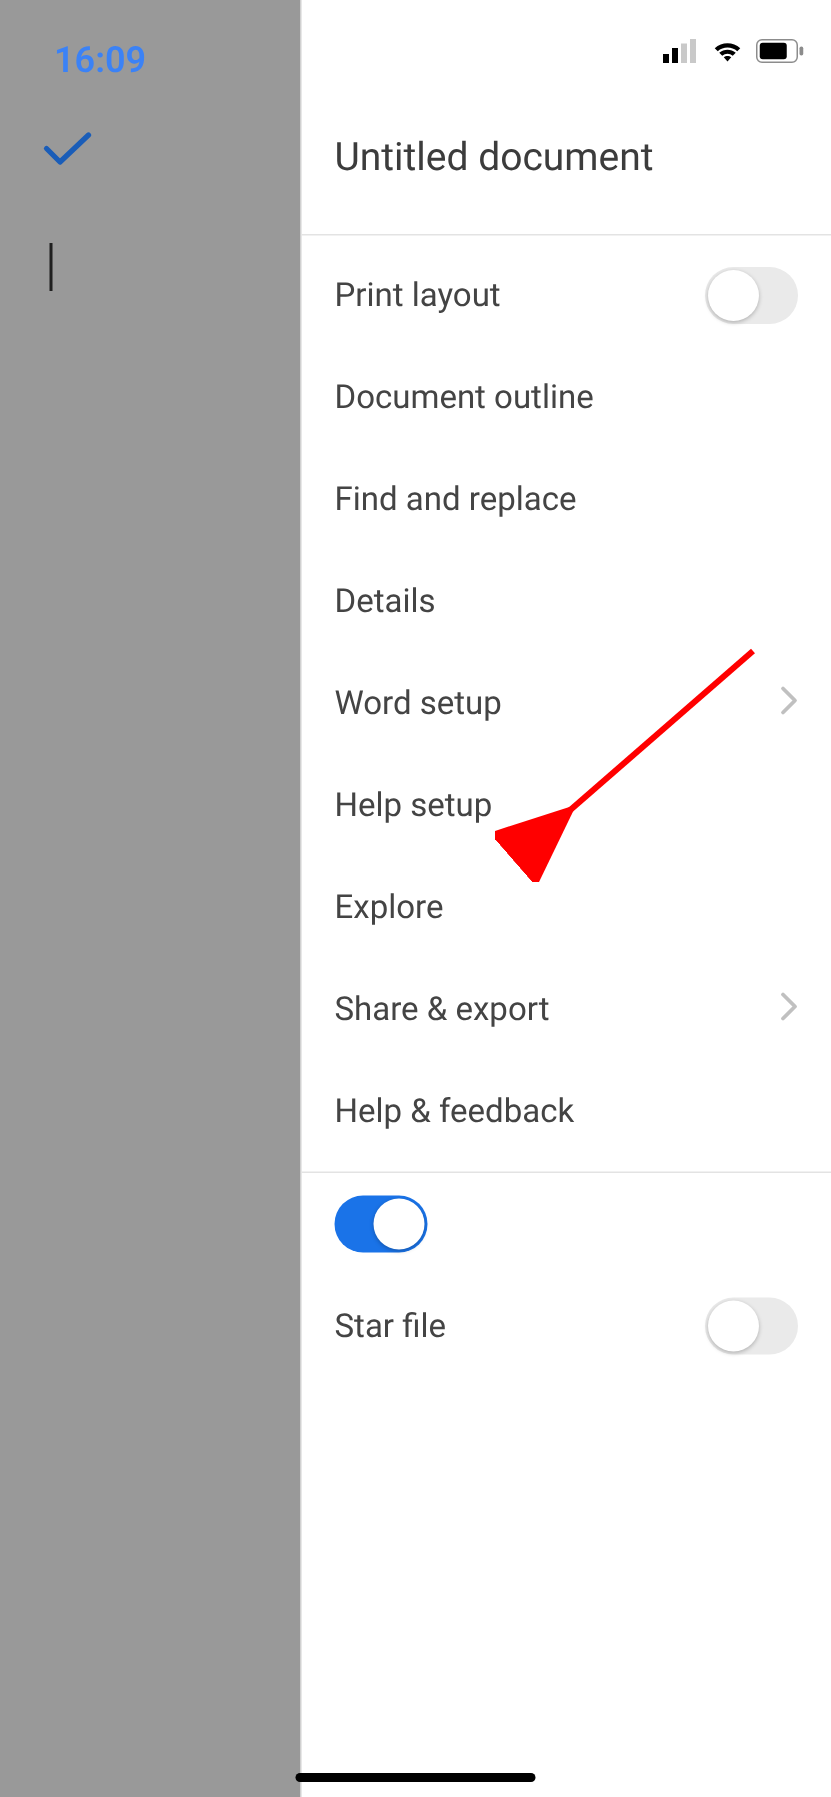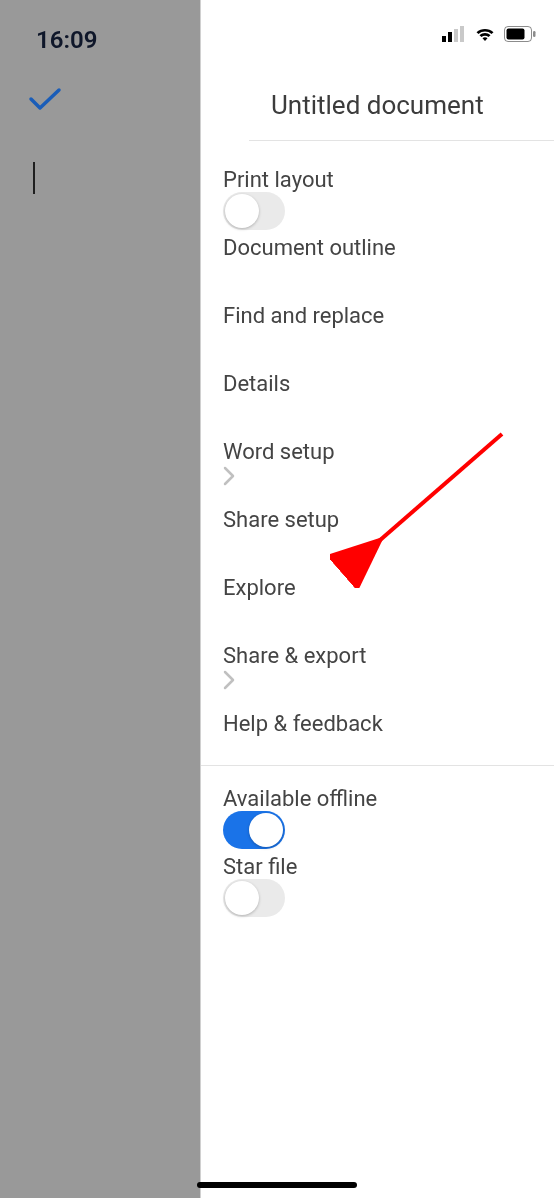--- a/index.html
+++ b/index.html
@@ -1,37 +1,37 @@
 <!DOCTYPE html>
 <html><head>
 <meta charset="utf-8">
 <style>
   * { box-sizing: border-box; margin: 0; padding: 0; }
   html, body { width: 554px; height: 1198px; font-family: -apple-system, BlinkMacSystemFont, 'Segoe UI', Roboto, Helvetica, Arial, sans-serif; overflow: hidden; }
   .stage { position: relative; width: 554px; height: 1198px; background: #fff; }
 
   
   .bg-dim { position: absolute; inset: 0; background: #999999; }
-  .bg-time { position: absolute; top: 26px; left: 36px; font-size: 24px; font-weight: 600; color: #0f172a; }
+  .bg-time { position: absolute; top: 26px; left: 36px; font-size: 24px; font-weight: 600; color: #3b82f6; }
   .bg-check { position: absolute; top: 85px; left: 28px; }
   .bg-cursor { position: absolute; top: 162px; left: 33px; width: 2px; height: 32px; background: #1f1f1f; }
   .home-indicator { position: absolute; bottom: 10px; left: 50%; transform: translateX(-50%); width: 160px; height: 6px; border-radius: 3px; background: #000; }
 
   
   .panel { position: absolute; top: 0; right: 0; width: 354px; height: 100%; background: #ffffff; border-left: 1px solid #d0d0d0; }
 
   
   .status { position: absolute; top: 26px; right: 18px; display: flex; align-items: center; gap: 8px; }
   .status svg { display: block; }
 
-  .panel-header { padding: 90px 22px 20px 22px; border-bottom: 1px solid #e3e3e3; margin-left: 48px; }
+  .panel-header { padding: 90px 22px 36px 22px; border-bottom: 1px solid #e3e3e3; }
   .panel-title { font-size: 26px; color: #3c3c3c; font-weight: 400; }
 
   .menu { padding-top: 6px; }
-  .menu-row { display: flex; justify-content: space-between; padding: 20px 22px 20px 22px; height: 68px; flex-direction: column; }
+  .menu-row { display: flex; align-items: center; justify-content: space-between; padding: 20px 22px 20px 22px; height: 68px; }
   .menu-label { font-size: 22px; color: #444; }
   .divider { border-top: 1px solid #e3e3e3; margin-top: 6px; }
 
   
   .toggle { width: 62px; height: 38px; border-radius: 19px; background: #eaeaea; position: relative; flex-shrink: 0; }
   .toggle .knob { position: absolute; top: 2px; left: 2px; width: 34px; height: 34px; border-radius: 50%; background: #fff; box-shadow: 0 1px 3px rgba(0,0,0,0.25); }
   .toggle.on { background: #1a73e8; }
   .toggle.on .knob { left: auto; right: 2px; }
 
   .chevron { color: #c0c0c0; font-size: 24px; flex-shrink: 0; }
@@ -111,21 +111,21 @@
       <div class="menu-row">
         <span class="menu-label">Word setup</span>
         <span class="chevron">
           <svg width="12" height="20" viewBox="0 0 12 20">
               <path d="M2 2 L10 10 L2 18" stroke="#c0c0c0" stroke-width="2.5" fill="none" stroke-linecap="round" stroke-linejoin="round"></path>
             </svg>
         </span>
       </div>
 
       <div class="menu-row">
-        <span class="menu-label">Share setup</span>
+        <span class="menu-label">Help setup</span>
       </div>
 
       <div class="menu-row">
         <span class="menu-label">Explore</span>
       </div>
 
       <div class="menu-row">
         <span class="menu-label">Share &amp; export</span>
         <span class="chevron">
           <svg width="12" height="20" viewBox="0 0 12 20">
@@ -134,21 +134,20 @@
         </span>
       </div>
 
       <div class="menu-row">
         <span class="menu-label">Help &amp; feedback</span>
       </div>
 
       <div class="divider"></div>
 
       <div class="menu-row">
-        <span class="menu-label">Available offline</span>
         <div class="toggle on">
             <div class="knob"></div>
           </div>
       </div>
 
       <div class="menu-row">
         <span class="menu-label">Star file</span>
         <div class="toggle">
             <div class="knob"></div>
           </div>

